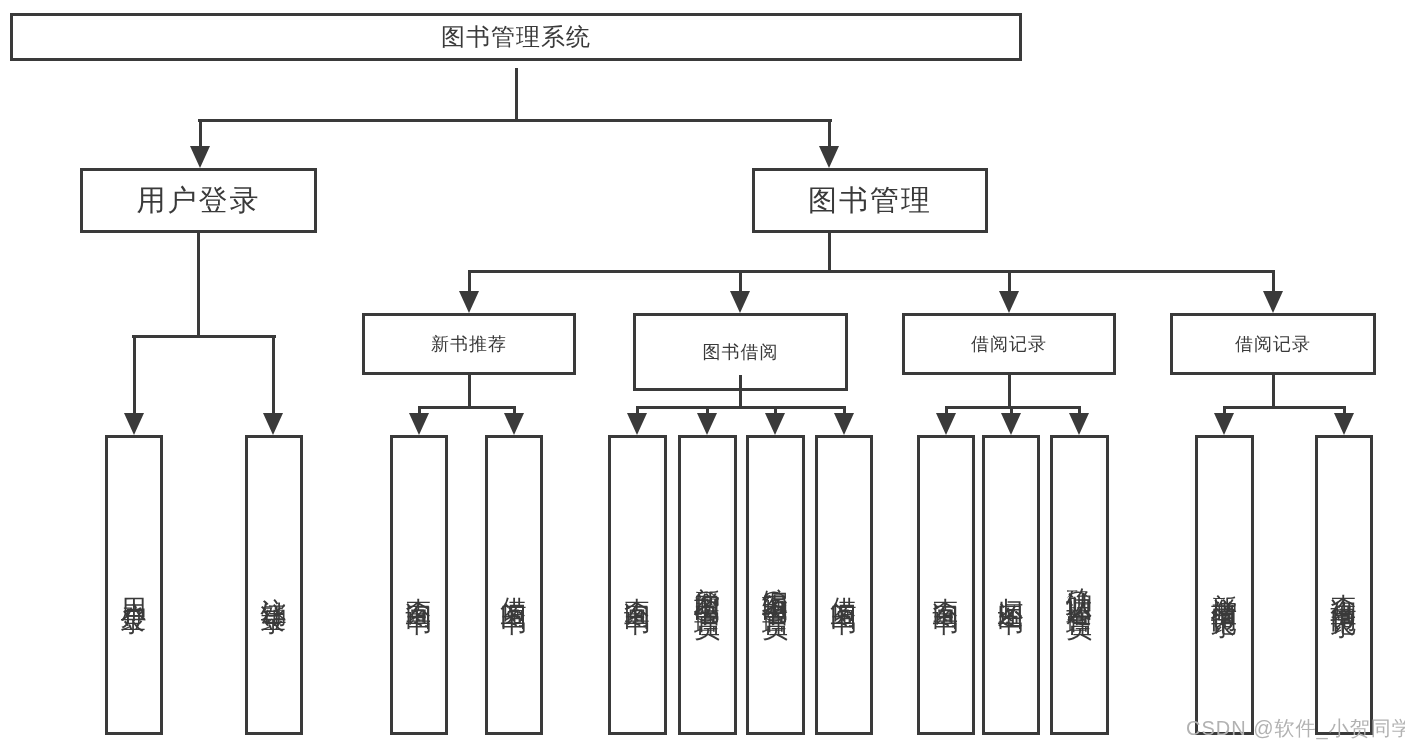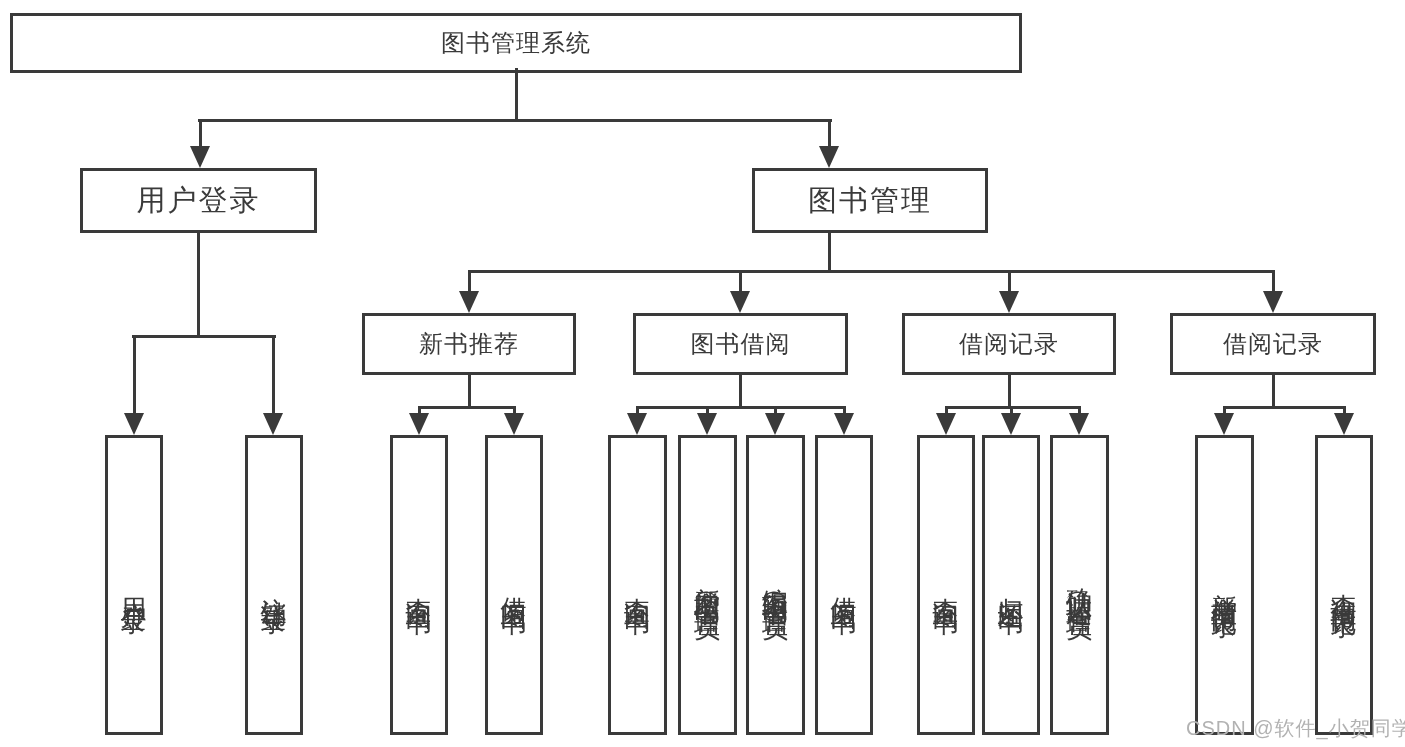--- a/index.html
+++ b/index.html
@@ -22,21 +22,21 @@
   .box{
     position:absolute;
     box-sizing:border-box;
     border:3px solid var(--line);
     background:#ffffff;
     display:flex;align-items:center;justify-content:center;
     color:var(--text);
   }
   .root-label{font-size:24px;letter-spacing:1px;}
   .l2-label{font-size:29px;letter-spacing:2px;}
-  .l3-label{font-size:24px;letter-spacing:1px;}
+  .l3-label{font-size:18px;letter-spacing:1px;}
   .vlabel{
     writing-mode:vertical-rl;
     text-orientation:mixed;
     font-size:26px;
     letter-spacing:4px;
     line-height:1;
   }
   .line{position:absolute;background:var(--line);}
   .arrow{
     position:absolute;width:0;height:0;
@@ -49,37 +49,37 @@
     font-size:20px;color:var(--watermark);
     letter-spacing:1px;white-space:nowrap;
     z-index:5;
   }
 </style>
 </head>
 <body>
 
 <div class="canvas">
 
-  <div class="box" style="left:10px;top:13px;width:1012px;height:60px;">
+  <div class="box" style="left:10px;top:13px;width:1012px;height:48px;">
     <span class="root-label">图书管理系统</span>
   </div>
 
   <div class="box" style="left:80px;top:168px;width:237px;height:65px;">
     <span class="l2-label">用户登录</span>
   </div>
 
   <div class="box" style="left:712px;top:168px;width:236px;height:65px;margin-left:40px;">
     <span class="l2-label">图书管理</span>
   </div>
 
   <div class="box" style="left:362px;top:313px;width:214px;height:62px;">
     <span class="l3-label">新书推荐</span>
   </div>
 
-  <div class="box" style="left:633px;top:313px;width:215px;height:62px;">
+  <div class="box" style="left:633px;top:313px;width:215px;height:78px;">
     <span class="l3-label">图书借阅</span>
   </div>
 
   <div class="box" style="left:902px;top:313px;width:214px;height:62px;">
     <span class="l3-label">借阅记录</span>
   </div>
 
   <div class="box" style="left:1170px;top:313px;width:206px;height:62px;">
     <span class="l3-label">借阅记录</span>
   </div>

